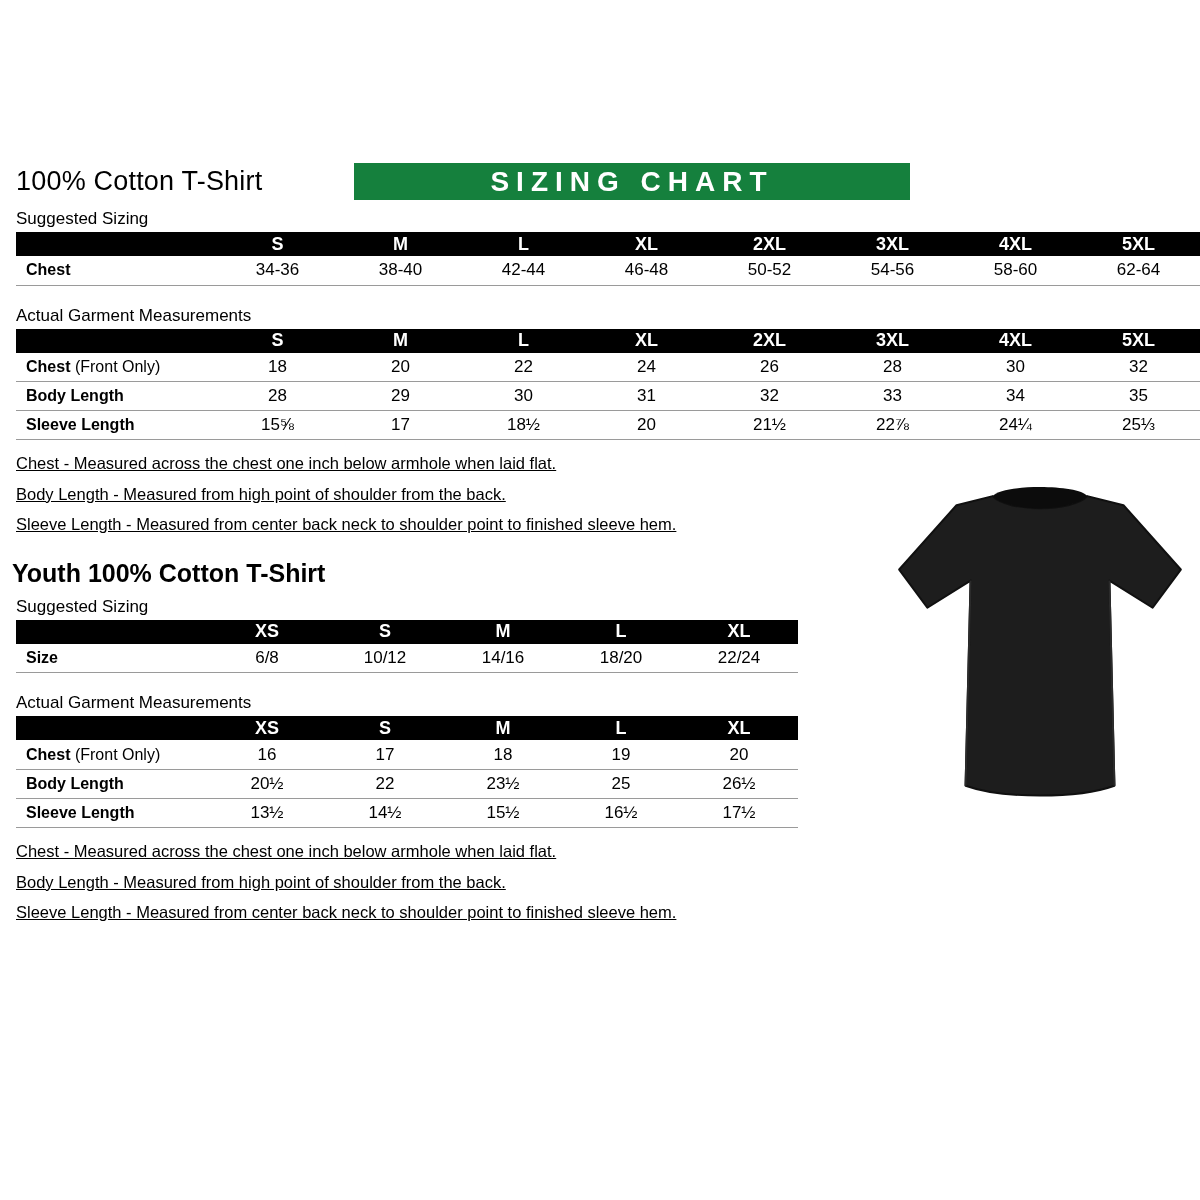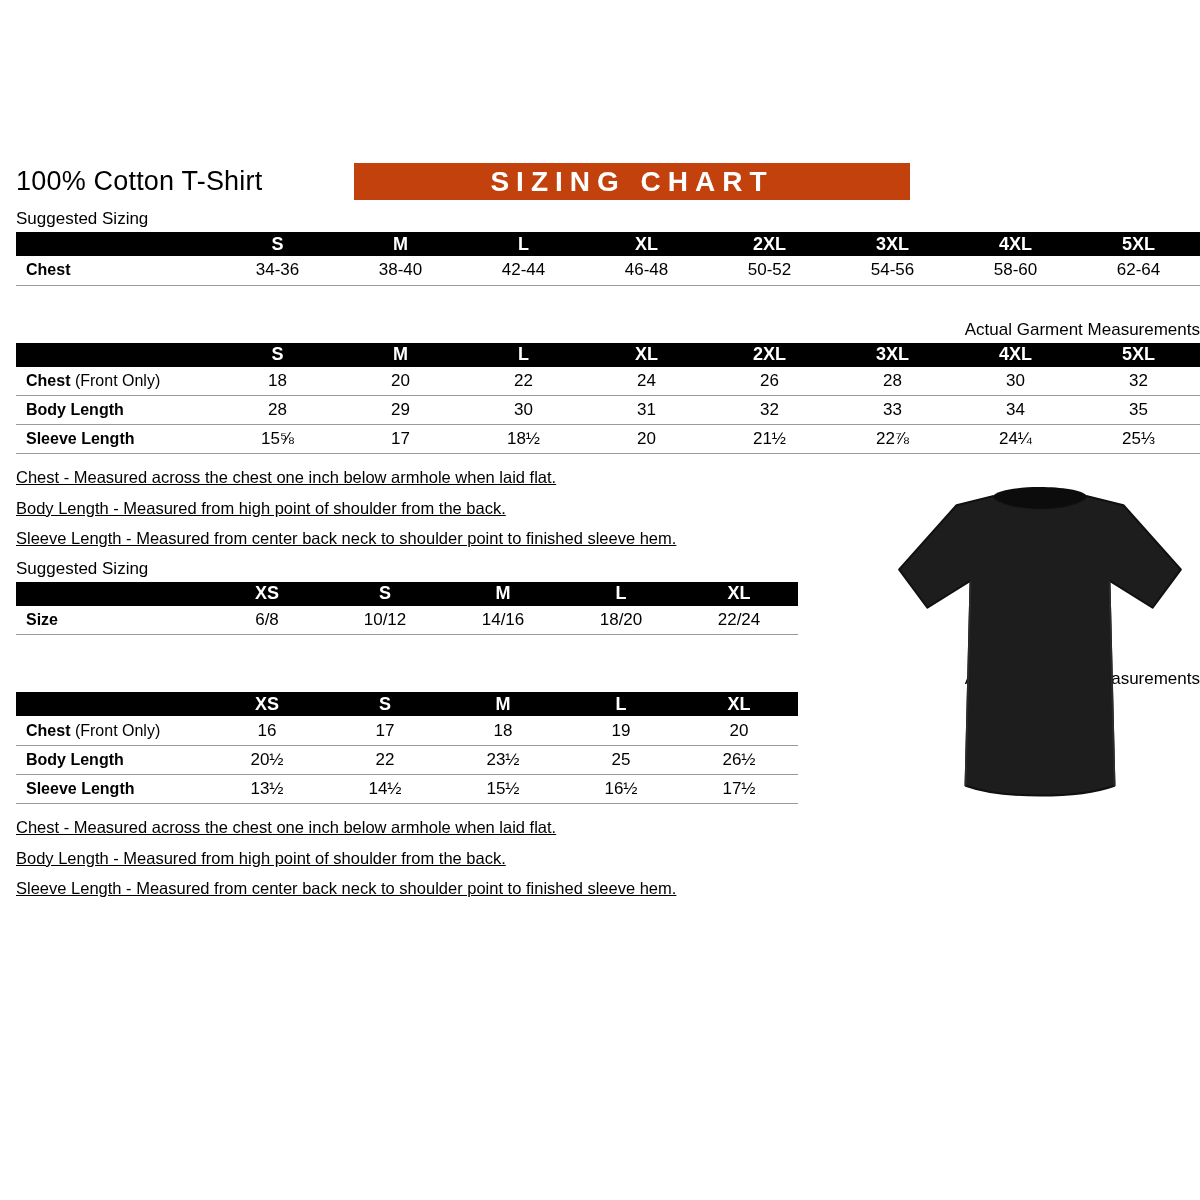--- a/index.html
+++ b/index.html
@@ -6,27 +6,27 @@
   html,body { margin:0; padding:0; }
   body {
     width:1200px; height:1200px; background:#ffffff; color:#000;
     font-family:"Liberation Sans", sans-serif; position:relative; overflow:hidden;
   }
   .sheet { position:absolute; left:16px; top:163px; width:1184px; }
 
   .top-row { display:flex; align-items:flex-start; }
   .page-title { font-size:27px; font-weight:400; margin:0; width:338px; letter-spacing:0.2px; padding-top:3px; }
   .banner {
-    width:556px; height:37px; background:#c2410c; color:#fff;
+    width:556px; height:37px; background:#15803d; color:#fff;
     font-size:28px; font-weight:700; letter-spacing:7px;
     text-align:center; line-height:38px;
   }
 
   .section-label { font-size:17px; margin:9px 0 3px 0; }
-  .section-label.gap { margin-top:34px;text-align:right; }
+  .section-label.gap { margin-top:20px; }
 
   table { border-collapse:collapse; table-layout:fixed; }
   table.adult { width:1184px; }
   table.youth { width:782px; }
   thead th {
     background:#000; color:#fff; font-size:18px; font-weight:700;
     height:24px; text-align:center; padding:0;
   }
   tbody th {
     text-align:left; padding:0 0 0 10px; font-size:16px; font-weight:700;
@@ -160,20 +160,21 @@
       </tr>
     </tbody>
   </table>
 
   <div class="notes">
     <p>Chest - Measured across the chest one inch below armhole when laid flat.</p>
     <p>Body Length - Measured from high point of shoulder from the back.</p>
     <p>Sleeve Length - Measured from center back neck to shoulder point to finished sleeve hem.</p>
   </div>
 
+  <h2 class="youth-title">Youth 100% Cotton T-Shirt</h2>
 
   <div class="section-label">Suggested Sizing</div>
 
   <table class="youth">
     <colgroup>
       <col style="width:192px">
         <col>
         <col>
         <col>
         <col>

